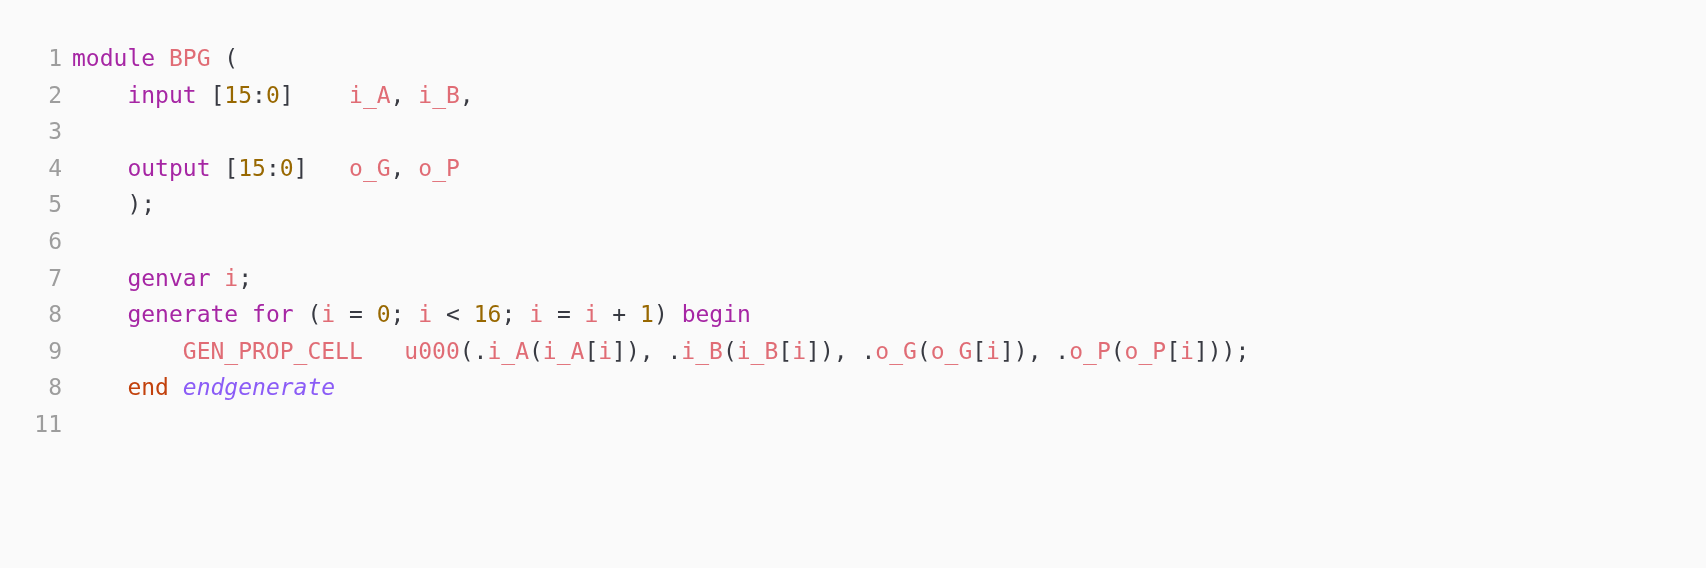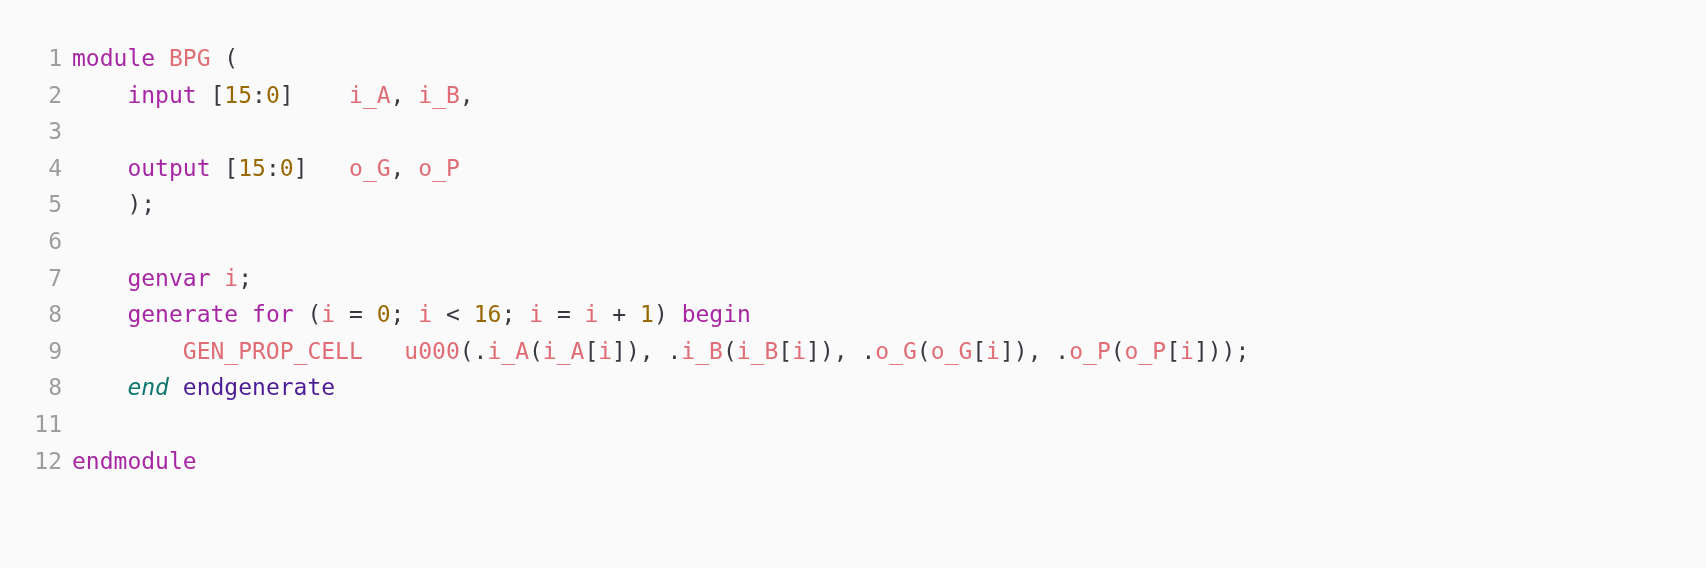--- a/index.html
+++ b/index.html
@@ -63,17 +63,16 @@
   <div id="code-block">
       <div class="code-line"><span class="line-number" style="color: rgb(157, 157, 157);">1</span><span class="line-content"><span class="tok-keyword" style="color: rgb(166, 38, 164);">module</span><span class="tok-plain"> </span><span class="tok-ident" style="color: rgb(224, 108, 117);">BPG</span><span class="tok-plain"> </span><span class="tok-punct" style="color: rgb(56, 58, 66);">(</span></span></div>
       <div class="code-line"><span class="line-number" style="color: rgb(157, 157, 157);">2</span><span class="line-content"><span class="tok-plain">    </span><span class="tok-keyword" style="color: rgb(166, 38, 164);">input</span><span class="tok-plain"> </span><span class="tok-punct" style="color: rgb(56, 58, 66);">[</span><span class="tok-number" style="color: rgb(152, 104, 1);">15</span><span class="tok-punct" style="color: rgb(56, 58, 66);">:</span><span class="tok-number" style="color: rgb(152, 104, 1);">0</span><span class="tok-punct" style="color: rgb(56, 58, 66);">]</span><span class="tok-plain">    </span><span class="tok-ident" style="color: rgb(224, 108, 117);">i_A</span><span class="tok-punct" style="color: rgb(56, 58, 66);">,</span><span class="tok-plain"> </span><span class="tok-ident" style="color: rgb(224, 108, 117);">i_B</span><span class="tok-punct" style="color: rgb(56, 58, 66);">,</span></span></div>
       <div class="code-line"><span class="line-number" style="color: rgb(157, 157, 157);">3</span><span class="line-content"></span></div>
       <div class="code-line"><span class="line-number" style="color: rgb(157, 157, 157);">4</span><span class="line-content"><span class="tok-plain">    </span><span class="tok-keyword" style="color: rgb(166, 38, 164);">output</span><span class="tok-plain"> </span><span class="tok-punct" style="color: rgb(56, 58, 66);">[</span><span class="tok-number" style="color: rgb(152, 104, 1);">15</span><span class="tok-punct" style="color: rgb(56, 58, 66);">:</span><span class="tok-number" style="color: rgb(152, 104, 1);">0</span><span class="tok-punct" style="color: rgb(56, 58, 66);">]</span><span class="tok-plain">   </span><span class="tok-ident" style="color: rgb(224, 108, 117);">o_G</span><span class="tok-punct" style="color: rgb(56, 58, 66);">,</span><span class="tok-plain"> </span><span class="tok-ident" style="color: rgb(224, 108, 117);">o_P</span></span></div>
       <div class="code-line"><span class="line-number" style="color: rgb(157, 157, 157);">5</span><span class="line-content"><span class="tok-plain">    </span><span class="tok-punct" style="color: rgb(56, 58, 66);">);</span></span></div>
       <div class="code-line"><span class="line-number" style="color: rgb(157, 157, 157);">6</span><span class="line-content"></span></div>
       <div class="code-line"><span class="line-number" style="color: rgb(157, 157, 157);">7</span><span class="line-content"><span class="tok-plain">    </span><span class="tok-keyword" style="color: rgb(166, 38, 164);">genvar</span><span class="tok-plain"> </span><span class="tok-ident" style="color: rgb(224, 108, 117);">i</span><span class="tok-punct" style="color: rgb(56, 58, 66);">;</span></span></div>
       <div class="code-line"><span class="line-number" style="color: rgb(157, 157, 157);">8</span><span class="line-content"><span class="tok-plain">    </span><span class="tok-keyword" style="color: rgb(166, 38, 164);">generate</span><span class="tok-plain"> </span><span class="tok-keyword" style="color: rgb(166, 38, 164);">for</span><span class="tok-plain"> </span><span class="tok-punct" style="color: rgb(56, 58, 66);">(</span><span class="tok-ident" style="color: rgb(224, 108, 117);">i</span><span class="tok-plain"> </span><span class="tok-punct" style="color: rgb(56, 58, 66);">=</span><span class="tok-plain"> </span><span class="tok-number" style="color: rgb(152, 104, 1);">0</span><span class="tok-punct" style="color: rgb(56, 58, 66);">;</span><span class="tok-plain"> </span><span class="tok-ident" style="color: rgb(224, 108, 117);">i</span><span class="tok-plain"> </span><span class="tok-punct" style="color: rgb(56, 58, 66);">&lt;</span><span class="tok-plain"> </span><span class="tok-number" style="color: rgb(152, 104, 1);">16</span><span class="tok-punct" style="color: rgb(56, 58, 66);">;</span><span class="tok-plain"> </span><span class="tok-ident" style="color: rgb(224, 108, 117);">i</span><span class="tok-plain"> </span><span class="tok-punct" style="color: rgb(56, 58, 66);">=</span><span class="tok-plain"> </span><span class="tok-ident" style="color: rgb(224, 108, 117);">i</span><span class="tok-plain"> </span><span class="tok-punct" style="color: rgb(56, 58, 66);">+</span><span class="tok-plain"> </span><span class="tok-number" style="color: rgb(152, 104, 1);">1</span><span class="tok-punct" style="color: rgb(56, 58, 66);">)</span><span class="tok-plain"> </span><span class="tok-keyword" style="color: rgb(166, 38, 164);">begin</span></span></div>
       <div class="code-line"><span class="line-number" style="color: rgb(157, 157, 157);">9</span><span class="line-content"><span class="tok-plain">        </span><span class="tok-ident" style="color: rgb(224, 108, 117);">GEN_PROP_CELL</span><span class="tok-plain">   </span><span class="tok-ident" style="color: rgb(224, 108, 117);">u000</span><span class="tok-punct" style="color: rgb(56, 58, 66);">(.</span><span class="tok-ident" style="color: rgb(224, 108, 117);">i_A</span><span class="tok-punct" style="color: rgb(56, 58, 66);">(</span><span class="tok-ident" style="color: rgb(224, 108, 117);">i_A</span><span class="tok-punct" style="color: rgb(56, 58, 66);">[</span><span class="tok-ident" style="color: rgb(224, 108, 117);">i</span><span class="tok-punct" style="color: rgb(56, 58, 66);">]), .</span><span class="tok-ident" style="color: rgb(224, 108, 117);">i_B</span><span class="tok-punct" style="color: rgb(56, 58, 66);">(</span><span class="tok-ident" style="color: rgb(224, 108, 117);">i_B</span><span class="tok-punct" style="color: rgb(56, 58, 66);">[</span><span class="tok-ident" style="color: rgb(224, 108, 117);">i</span><span class="tok-punct" style="color: rgb(56, 58, 66);">]), .</span><span class="tok-ident" style="color: rgb(224, 108, 117);">o_G</span><span class="tok-punct" style="color: rgb(56, 58, 66);">(</span><span class="tok-ident" style="color: rgb(224, 108, 117);">o_G</span><span class="tok-punct" style="color: rgb(56, 58, 66);">[</span><span class="tok-ident" style="color: rgb(224, 108, 117);">i</span><span class="tok-punct" style="color: rgb(56, 58, 66);">]), .</span><span class="tok-ident" style="color: rgb(224, 108, 117);">o_P</span><span class="tok-punct" style="color: rgb(56, 58, 66);">(</span><span class="tok-ident" style="color: rgb(224, 108, 117);">o_P</span><span class="tok-punct" style="color: rgb(56, 58, 66);">[</span><span class="tok-ident" style="color: rgb(224, 108, 117);">i</span><span class="tok-punct" style="color: rgb(56, 58, 66);">]));</span></span></div>
-      <div class="code-line"><span class="line-number" style="color: rgb(157, 157, 157);">8</span><span class="line-content"><span class="tok-plain">    </span><span class="tok-keyword" style="color: #0f766e; font-style: italic;">end</span><span class="tok-plain"> </span><span class="tok-keyword" style="color: #4c1d95;">endgenerate</span></span></div>
+      <div class="code-line"><span class="line-number" style="color: rgb(157, 157, 157);">8</span><span class="line-content"><span class="tok-plain">    </span><span class="tok-keyword" style="color: #c2410c;">end</span><span class="tok-plain"> </span><span class="tok-keyword" style="color: #8b5cf6; font-style: italic;">endgenerate</span></span></div>
       <div class="code-line"><span class="line-number" style="color: rgb(157, 157, 157); padding-left: 8px;">11</span><span class="line-content"></span></div>
-      <div class="code-line"><span class="line-number" style="color: rgb(157, 157, 157);">12</span><span class="line-content"><span class="tok-keyword" style="color: rgb(166, 38, 164);">endmodule</span></span></div>
     </div>
 </div>
 
 </body></html>

